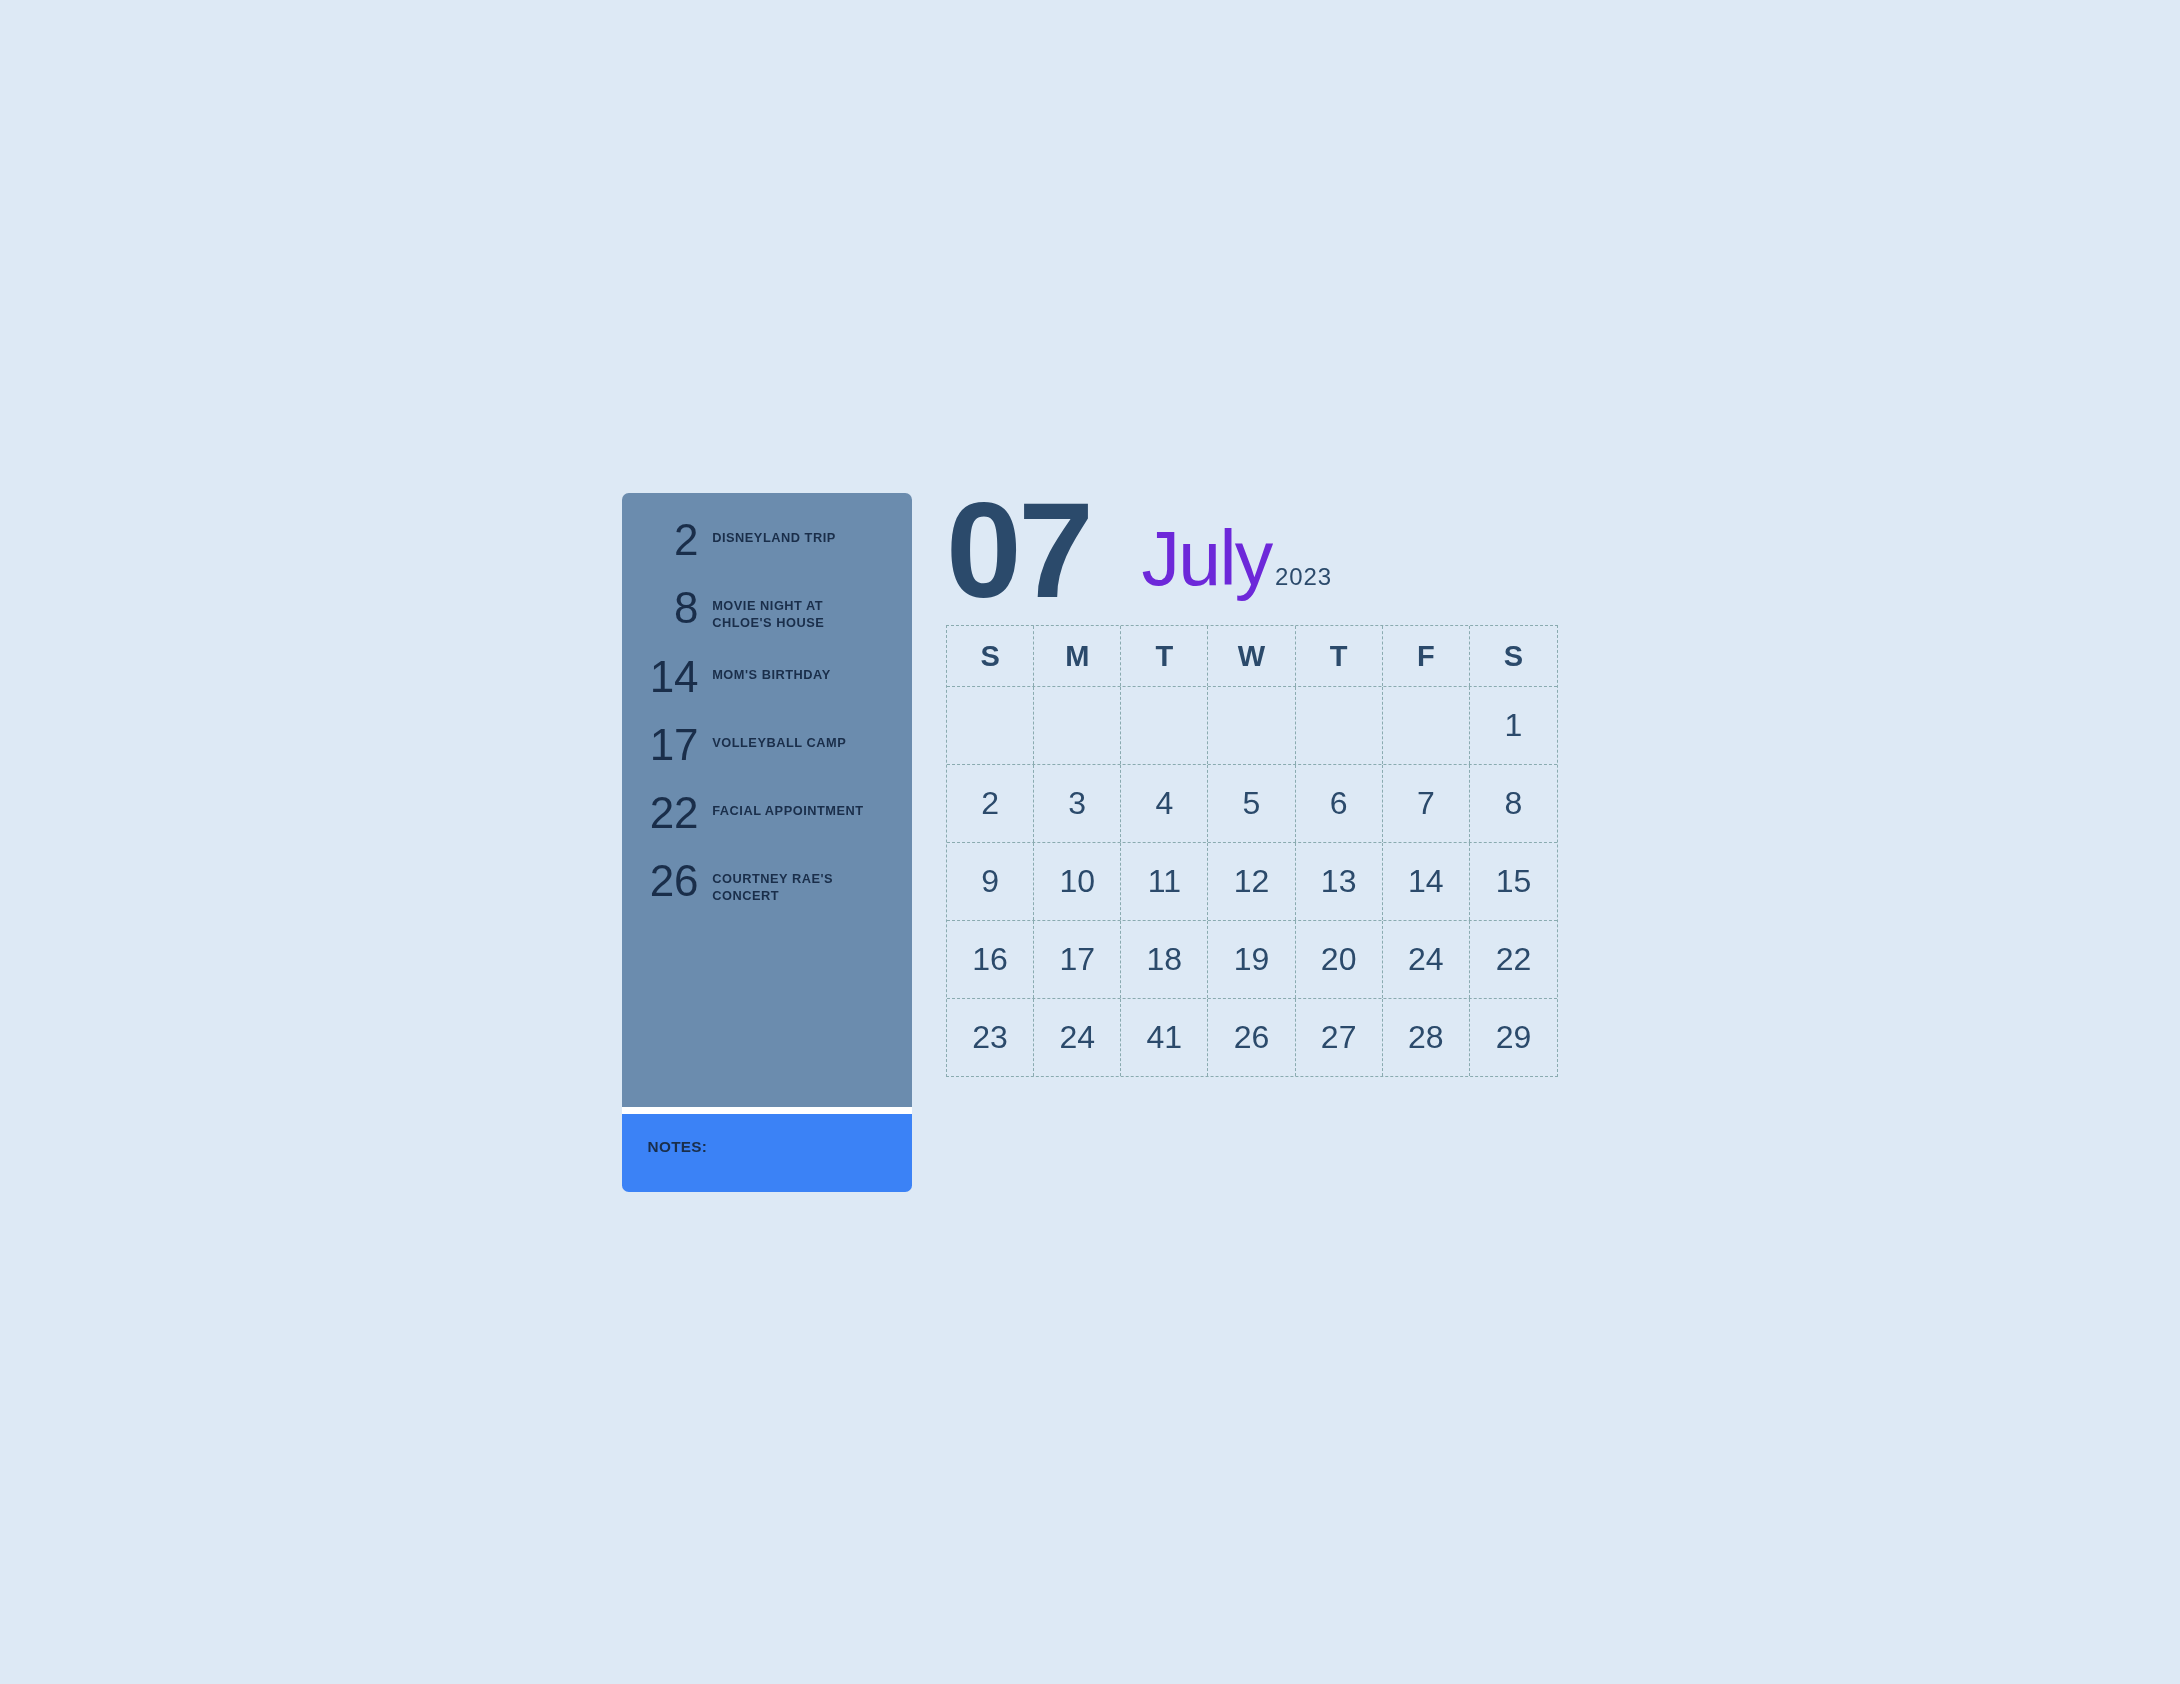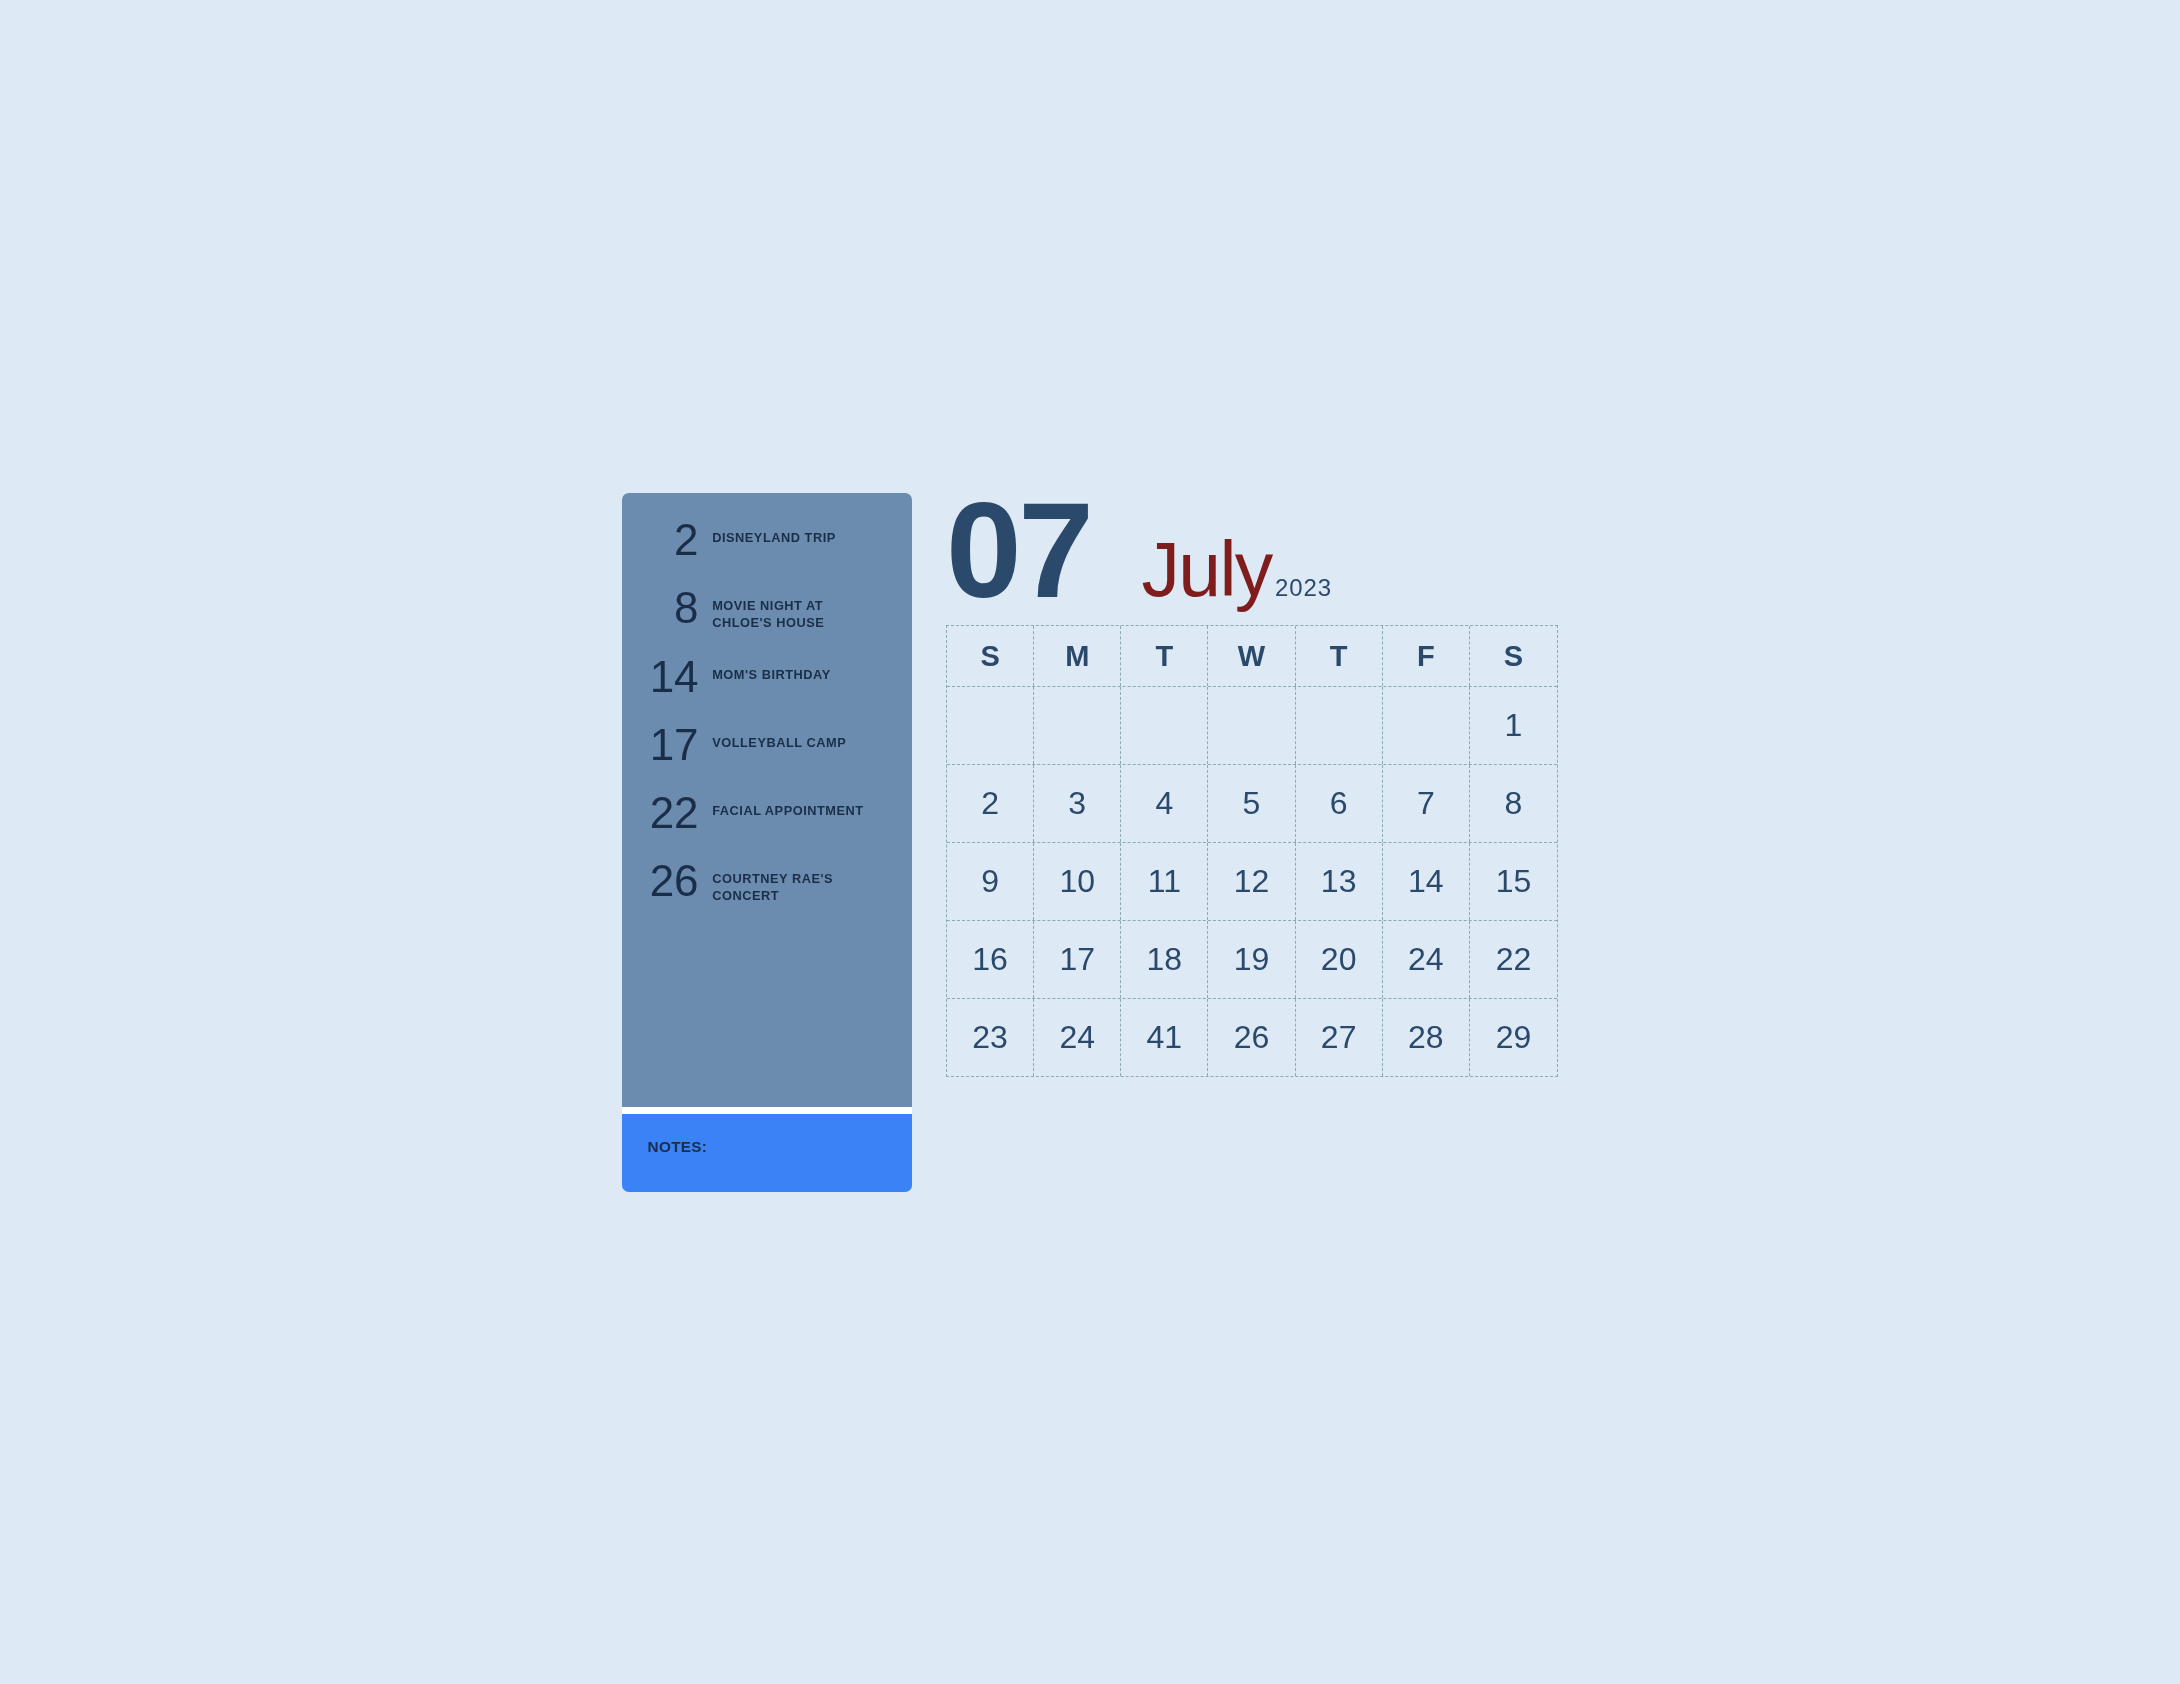--- a/index.html
+++ b/index.html
@@ -96,21 +96,21 @@
 
     
     .calendar-main {
       flex: 1;
       display: flex;
       flex-direction: column;
     }
 
     .calendar-header {
       display: flex;
-      align-items: flex-end;
+      align-items: center;
       margin-bottom: 17px;
       gap: 51px;
     }
 
     .month-number {
       font-size: 136px;
       font-weight: 700;
       color: #2b4a6b;
       line-height: 0.85;
       letter-spacing: -3.4px;
@@ -119,21 +119,21 @@
     .month-name-block {
       display: flex;
       flex-direction: column;
       justify-content: center;
       padding-top: 17px;
     }
 
     .month-name {
       font-size: 77px;
       font-weight: 300;
-      color: #7f1d1d;
+      color: #6d28d9;
       line-height: 1;
       letter-spacing: -1.7px;
     }
 
     .year-label {
       font-size: 24px;
       font-weight: 400;
       color: #2b4a6b;
       letter-spacing: 0.9px;
       margin-left: 3.4px;

